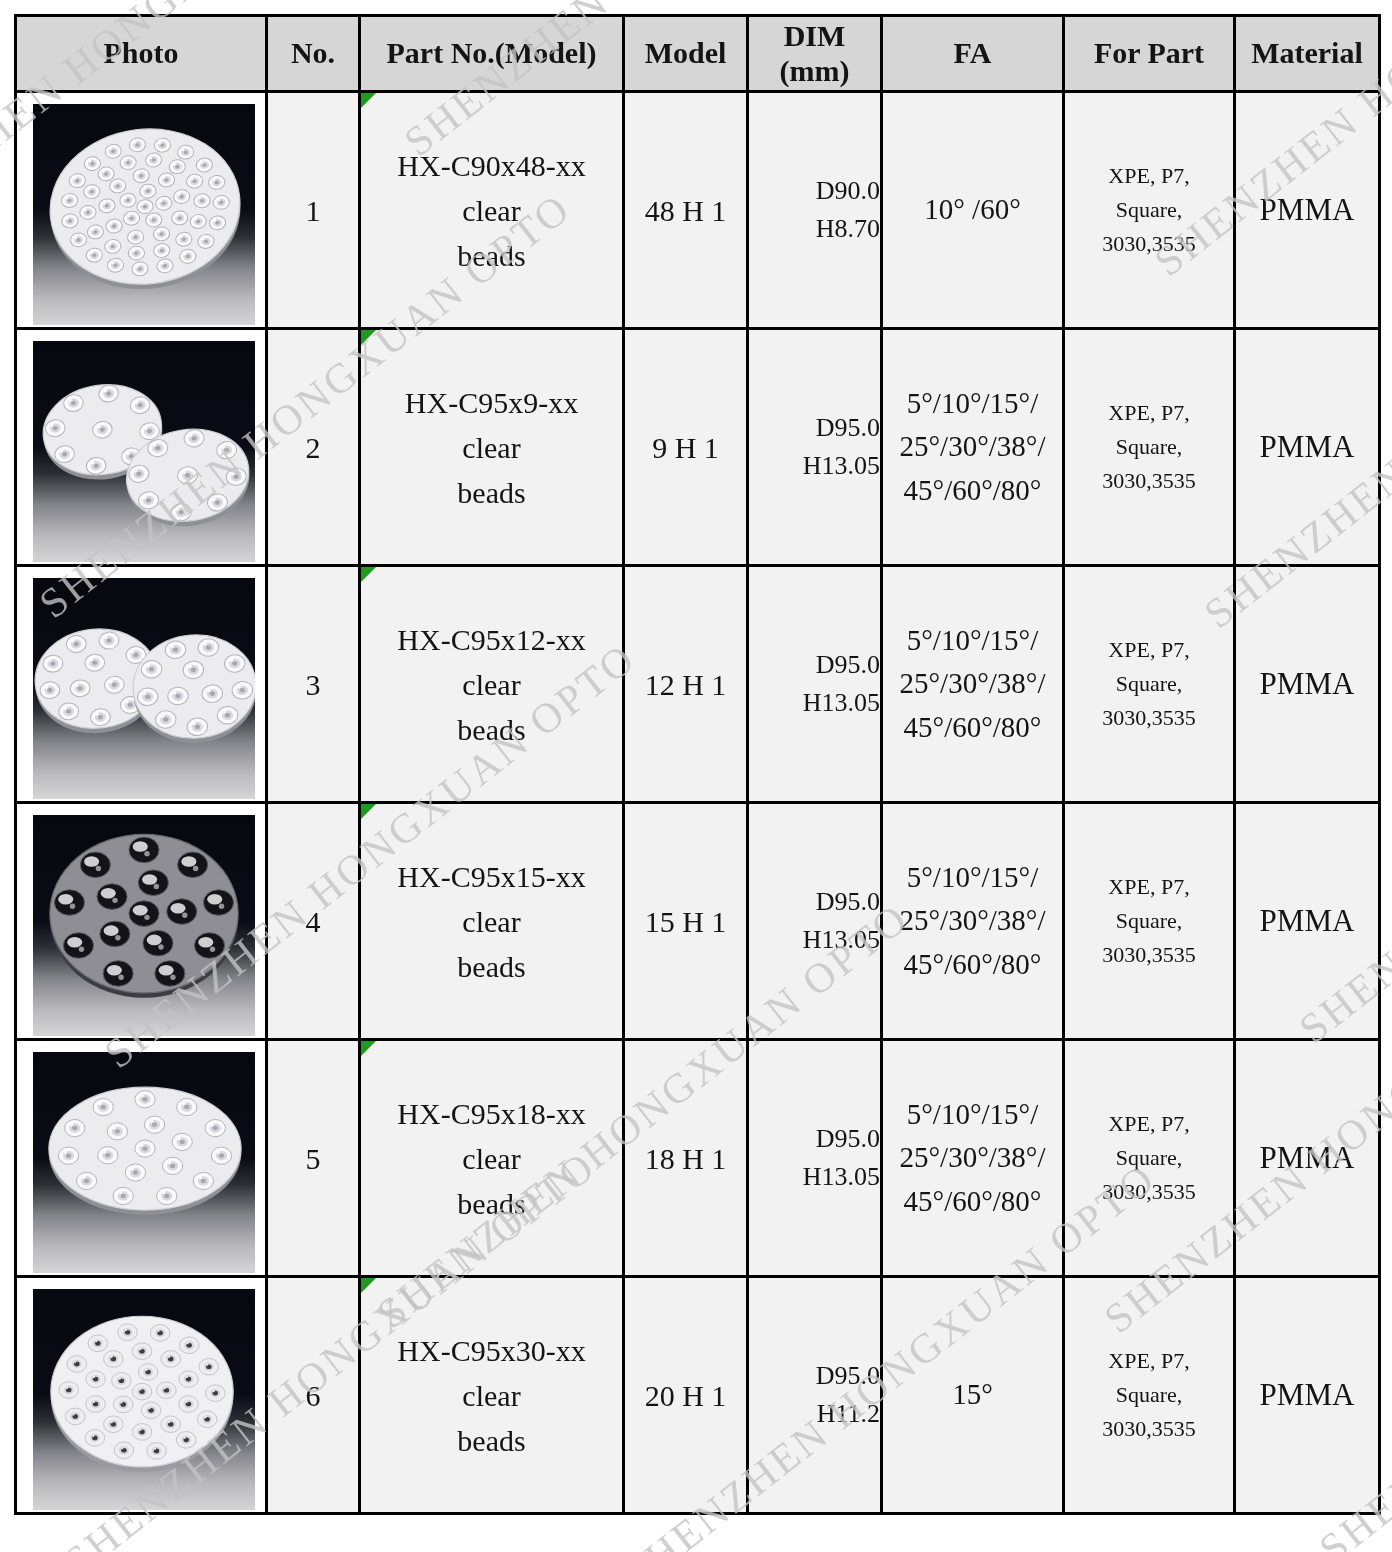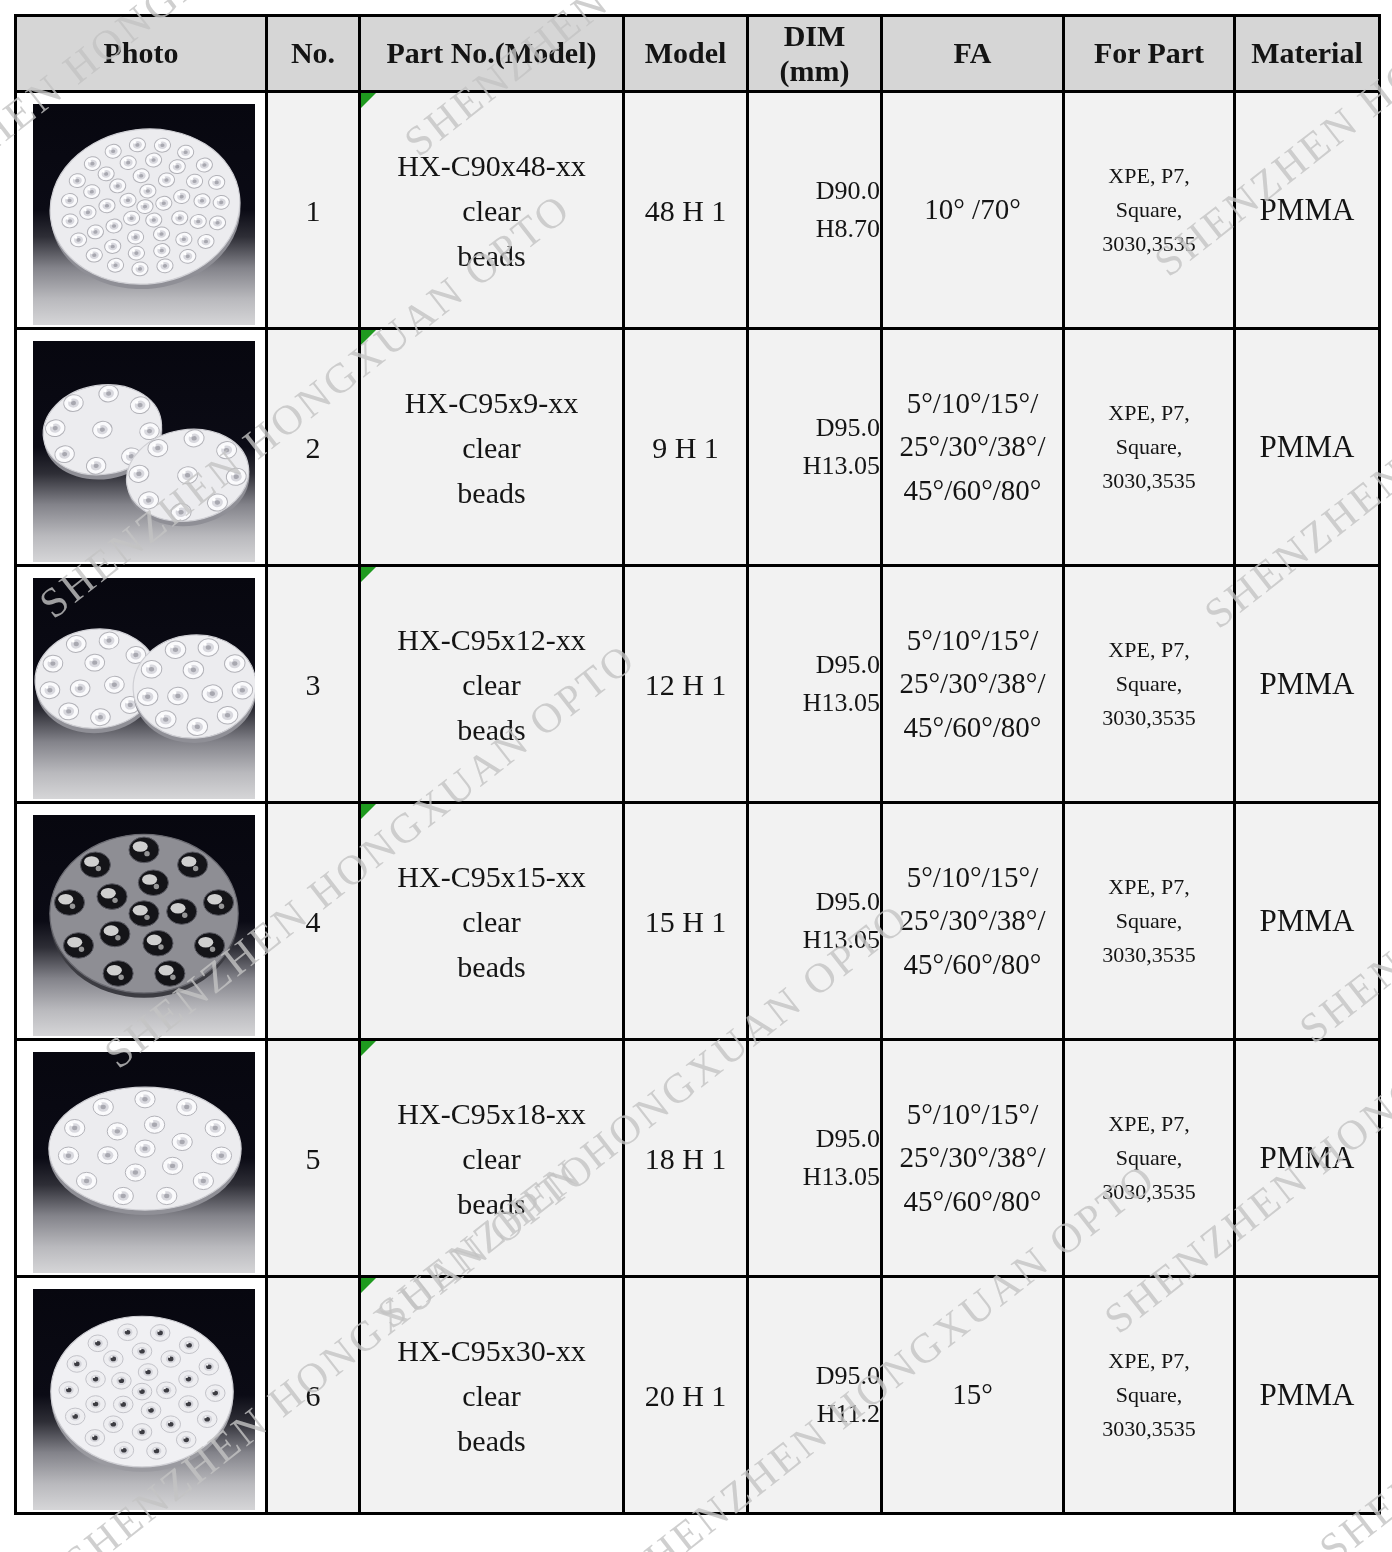--- a/index.html
+++ b/index.html
@@ -325,21 +325,21 @@
 beads</div>
           </td>
         <td class="matrix-cell">
             <div class="cell-text">48 H 1</div>
           </td>
         <td class="dim-cell">
             <div class="cell-text">D90.0
 H8.70</div>
           </td>
         <td class="fa-cell">
-            <div class="cell-text">10° /70°</div>
+            <div class="cell-text">10° /60°</div>
           </td>
         <td class="leds-cell">
             <div class="cell-text">XPE, P7,
 Square,
 3030,3535</div>
           </td>
         <td class="material-cell">
             <div class="cell-text">PMMA</div>
           </td>
       </tr>

